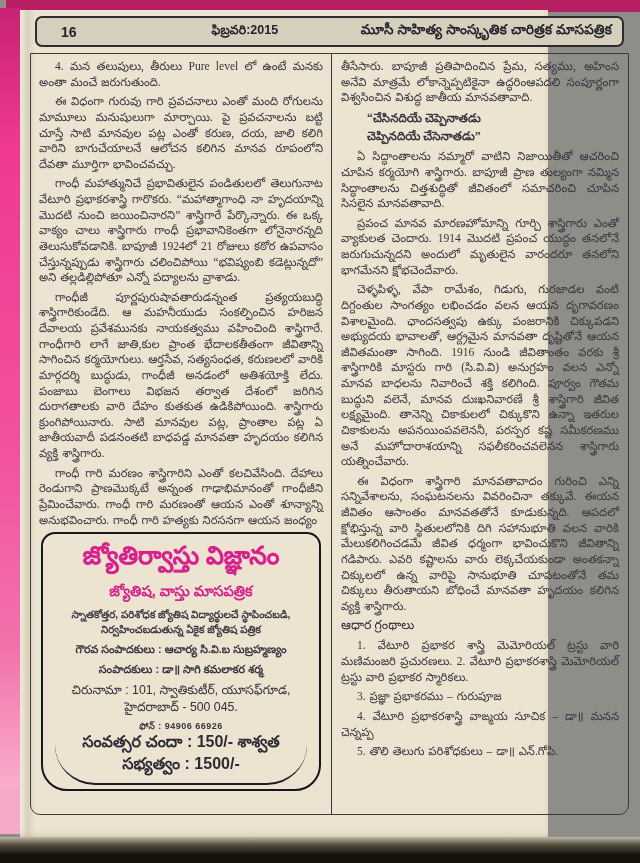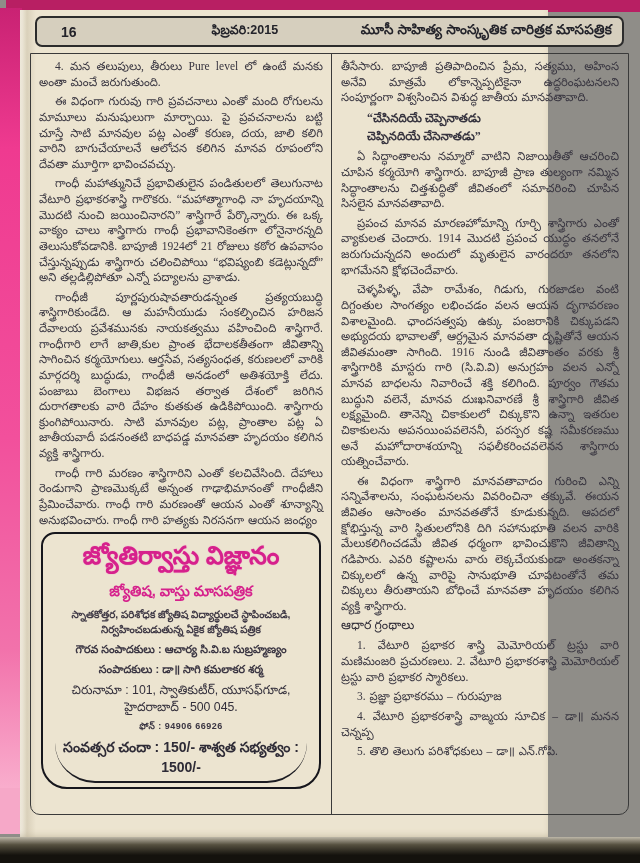--- a/index.html
+++ b/index.html
@@ -35,21 +35,21 @@
   .adbox{margin:4px 2px 0 2px;border:2.6px solid #16161c;border-radius:14px 14px 26px 26px;
          padding:8px 6px 4px 6px;text-align:center;
          font-family:"Liberation Sans","DejaVu Sans",sans-serif;}
   .ad-title{font-size:25px;font-weight:bold;color:#d6218c;line-height:1.05;
          text-shadow:0 0 1px #e86ab2;}
   .ad-sub{font-size:14.5px;font-weight:bold;color:#d6218c;margin-top:15px;}
   .ad-line{font-size:10.3px;font-weight:bold;color:#403a46;margin-top:5px;line-height:1.45;}
   .ad-editor{font-size:11px;font-weight:bold;color:#3a3542;margin-top:5px;}
   .ad-addr{font-size:12.3px;font-weight:normal;color:#332f3b;margin-top:4px;line-height:1.4;}
   .ad-phone{font-size:9px;font-weight:bold;color:#3a3542;margin-top:4px;letter-spacing:.5px;}
-  .ad-fee{font-size:14px;font-weight:bold;color:#2e2b36;margin-top:6px;
+  .ad-fee{font-size:16px;font-weight:bold;color:#2e2b36;
           border-bottom:2px solid #1c1c22;border-radius:0 0 40px 40px;padding-bottom:6px;
           margin-left:6px;margin-right:6px;}
 </style>
 </head>
 <body>
 
 <div class="scene">
   <div class="cover-top"></div>
   <div class="cover-left"></div>
   <div class="cover-left-lower"></div>
@@ -83,21 +83,21 @@
           <div class="ad-addr">
             <span>చిరునామా : 101, స్వాతికుటీర్, యూసఫ్‌గూడ,</span><br>
             <span>హైదరాబాద్ - 500 045.</span>
           </div>
           <div class="ad-phone">ఫోన్ : 94906 66926</div>
           <div class="ad-fee">సంవత్సర చందా : 150/- శాశ్వత సభ్యత్వం : 1500/-</div>
         </div>
       </div>
 
       <div class="col col-right">
-        <p class="body-par" style="text-indent:0;">తీసేసారు. బాపూజీ ప్రతిపాదించిన ప్రేమ, సత్యము, అహింస అనేవి మాత్రమే లోకాన్నెప్పటికైనా ఉద్ధరింఘటనలని సంపూర్ణంగా విశ్వసించిన విశుద్ధ జాతీయ మానవతావాది.</p>
+        <p class="body-par" style="text-indent:0;">తీసేసారు. బాపూజీ ప్రతిపాదించిన ప్రేమ, సత్యము, అహింస అనేవి మాత్రమే లోకాన్నెప్పటికైనా ఉద్ధరింఆపదలి సంపూర్ణంగా విశ్వసించిన విశుద్ధ జాతీయ మానవతావాది.</p>
         <div class="quote">
           <span>“చేసినదియే చెప్పెనాతడు</span><br>
           <span>చెప్పినదియే చేసెనాతడు”</span>
         </div>
         <p class="body-par">ఏ సిద్ధాంతాలను నమ్మారో వాటిని నిజాయితీతో ఆచరించి చూపిన కర్మయోగి శాస్త్రిగారు. బాపూజీ ప్రాణ తుల్యంగా నమ్మిన సిద్ధాంతాలను చిత్తశుద్ధితో జీవితంలో సమాచరించి చూపిన సిసలైన మానవతావాది.</p>
         <p class="body-par">ప్రపంచ మానవ మారణహోమాన్ని గూర్చి శాస్త్రిగారు ఎంతో వ్యాకులత చెందారు. 1914 మొదటి ప్రపంచ యుద్ధం తనలోనే జరుగుచున్నదని అందులో మృతులైన వారందరూ తనలోని భాగమేనని క్షోభచెందేవారు.</p>
         <p class="body-par">చెళ్ళపిళ్ళ, వేపా రామేశం, గిడుగు, గురజాడల వంటి దిగ్దంతుల సాంగత్యం లభించడం వలన ఆయన దృగావరణం విశాలమైంది. ఛాందసత్వపు ఉక్కు పంజరానికి చిక్కుపడని అభ్యుదయ భావాలతో, ఆర్ద్రమైన మానవతా దృష్టితోనే ఆయన జీవితమంతా సాగింది. 1916 నుండి జీవితాంతం వరకు శ్రీ శాస్త్రిగారికి మాస్టరు గారి (సి.వి.వి) అనుగ్రహం వలన ఎన్నో మానవ బాధలను నివారించే శక్తి కలిగింది. పూర్వం గౌతమ బుద్ధుని వలెనే, మానవ దుఃఖనివారణే శ్రీ శాస్త్రిగారి జీవిత లక్ష్యమైంది. తానెన్ని చికాకులలో చిక్కుకొని ఉన్నా ఇతరుల చికాకులను అపనయింపవలెననీ, పరస్పర కష్ట సమీకరణము అనే మహోదారాశయాన్ని సఫలీకరించవలెనన శాస్త్రిగారు యత్నించేవారు.</p>
         <p class="body-par">ఈ విధంగా శాస్త్రిగారి మానవతావాదం గురించి ఎన్ని సన్నివేశాలను, సంఘటనలను వివరించినా తక్కువే. ఈయన జీవితం ఆసాంతం మానవతతోనే కూడుకున్నది. ఆపదలో క్షోభిస్తున్న వారి స్థితులలోనికి దిగి సహానుభూతి వలన వారికి మేలుకలిగించడమే జీవిత ధర్మంగా భావించుకొని జీవితాన్ని గడిపారు. ఎవరి కష్టాలను వారు లెక్కచేయకుండా అంతకన్నా చిక్కులలో ఉన్న వారిపై సానుభూతి చూపటంతోనే తమ చిక్కులు తీరుతాయని బోధించే మానవతా హృదయం కలిగిన వ్యక్తి శాస్త్రిగారు.</p>
         <div class="refs-head">ఆధార గ్రంథాలు</div>
         <p class="body-par">1. వేటూరి ప్రభాకర శాస్త్రి మెమోరియల్ ట్రస్టు వారి మణిమంజరి ప్రచురణలు. 2. వేటూరి ప్రభాకరశాస్త్రి మెమోరియల్ ట్రస్టు వారి ప్రభాకర స్మారికలు.</p>

